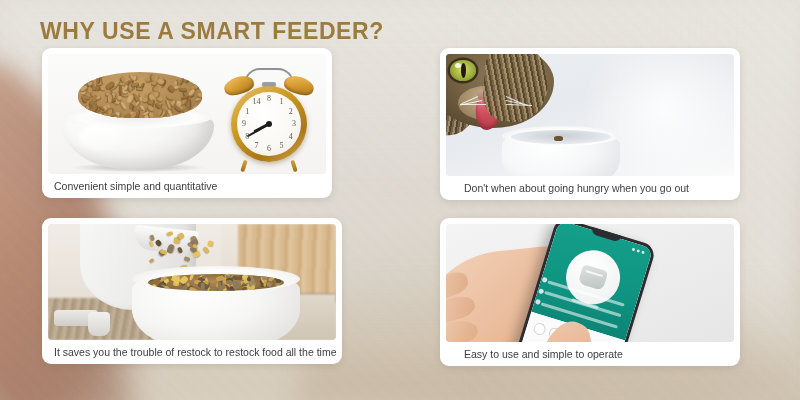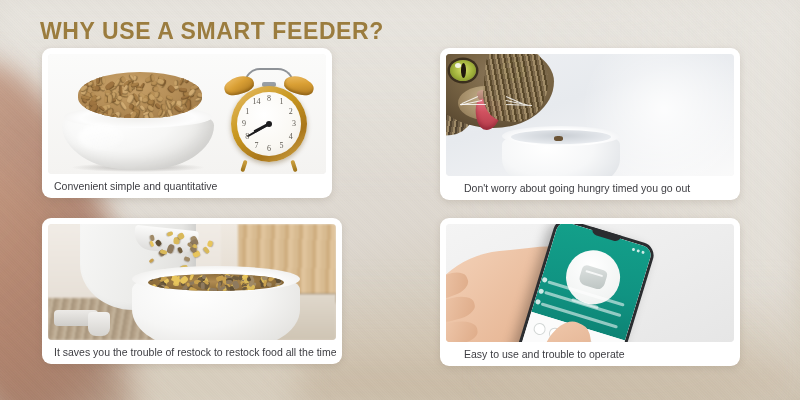--- a/index.html
+++ b/index.html
@@ -736,21 +736,21 @@
         </div>
     </div>
 
     <div class="bowl2">
       <div class="bowl2-body"></div>
       <div class="bowl2-rim"></div>
       <div class="bowl2-inner"></div>
       <div class="bowl2-crumb"></div>
     </div>
   </div>
-  <div class="card-caption">Don't worry about going hungry timed you go out</div>
+  <div class="card-caption">Don't when about going hungry when you go out</div>
 </div>
 
 <div class="card" id="card-3">
   <div class="card-media">
     <div class="c3-bg"></div>
     <div class="c3-wall"></div>
     <div class="c3-wood"></div>
     <div class="c3-wood-dark"></div>
     <div class="c3-rug"></div>
     <div class="c3-floor"></div>
@@ -940,14 +940,14 @@
             <div class="app-key"></div>
 
           </div>
 
         </div>
       </div>
     </div>
 
     <div class="thumb"></div>
   </div>
-  <div class="card-caption">Easy to use and trouble to operate</div>
+  <div class="card-caption">Easy to use and simple to operate</div>
 </div>
 
 </body></html>

